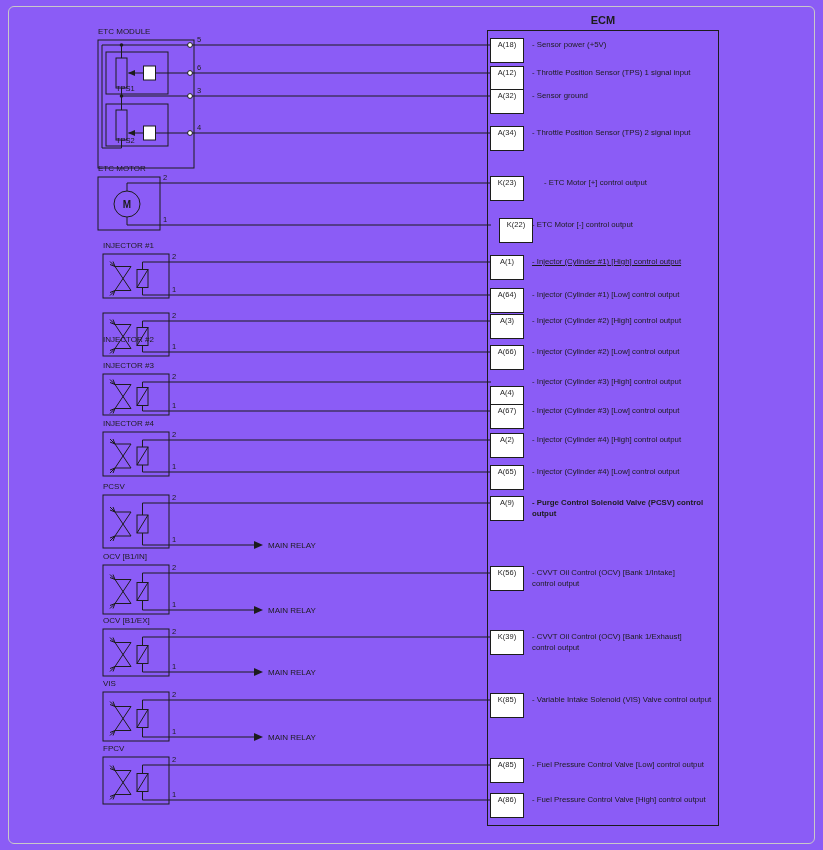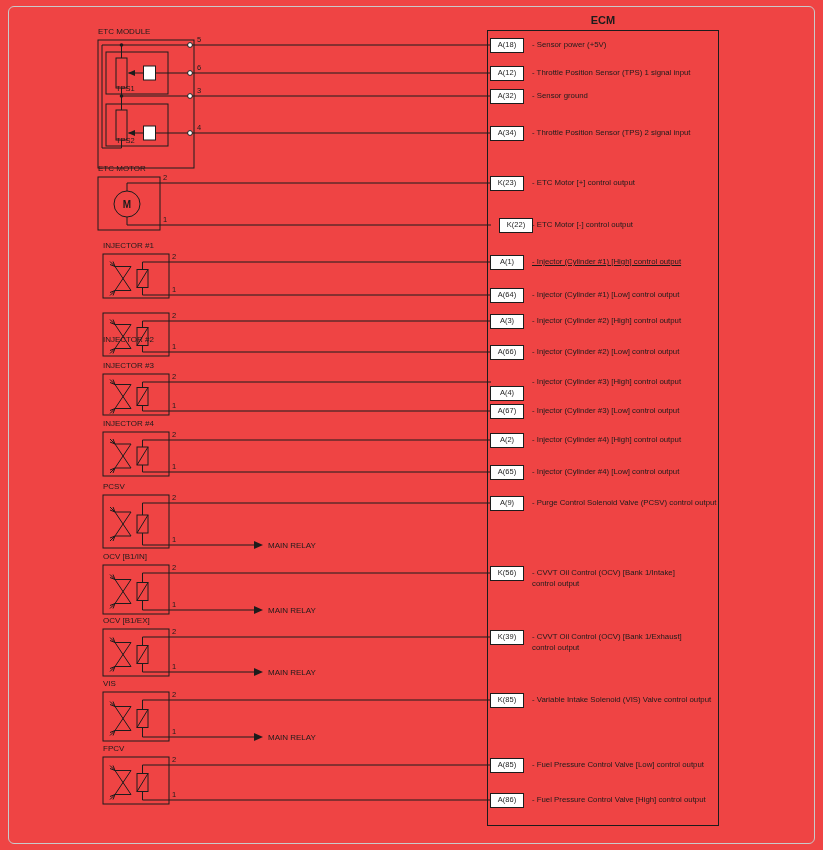--- a/index.html
+++ b/index.html
@@ -1,32 +1,32 @@
 <!DOCTYPE html>
 <html><head>
 <meta charset="utf-8">
 <style>
   * { margin:0; padding:0; box-sizing:border-box; }
   html,body { background:#ffffff; }
   body {
     width:823px; height:850px; position:relative;
     font-family:"Liberation Sans", sans-serif; color:#1c1c1c;
   }
-  .stage { position:absolute; left:0; top:0; width:823px; height:850px; background:#ef4444; overflow:hidden; }
+  .stage { position:absolute; left:0; top:0; width:823px; height:850px; background:#8b5cf6; overflow:hidden; }
   .outer-frame {
     position:absolute; left:8px; top:6px; width:807px; height:838px;
     border:1px solid #c9c9c9; border-radius:6px;
   }
   #ecm-box { position:absolute; border:1px solid #1c1c1c; }
   #ecm-title { position:absolute; font-size:11px; font-weight:bold; text-align:center; }
   #diagram-svg { position:absolute; left:0; top:0; }
   #overlay { position:absolute; left:0; top:0; width:823px; height:850px; pointer-events:none; }
   .comp-label { position:absolute; font-size:8px; white-space:nowrap; }
   .pin-box {
-    position:absolute; width:34px; height:15px; border:1px solid #1c1c1c; background:#fff;
+    position:absolute; width:34px; height:25px; border:1px solid #1c1c1c; background:#fff;
     font-size:7.5px; line-height:11px; text-align:center; white-space:nowrap;
   }
   .pin-desc { position:absolute; width:186px; font-size:7.8px; line-height:11px; white-space:pre-line; }
   svg text { font-family:"Liberation Sans", sans-serif; }
 </style>
 </head>
 <body>
 
 <div class="stage">
   <div class="outer-frame"></div>
@@ -219,41 +219,41 @@
 <div id="overlay">
       <div class="pin-box" style="left: 490px; top: 38px;">A(18)</div>
       <div class="pin-desc" style="left: 532px; top: 39px;">- Sensor power (+5V)</div>
       <div class="pin-box" style="left: 490px; top: 66px;">A(12)</div>
       <div class="pin-desc" style="left: 532px; top: 67px;">- Throttle Position Sensor (TPS) 1 signal input</div>
       <div class="pin-box" style="left: 490px; top: 89px;">A(32)</div>
       <div class="pin-desc" style="left: 532px; top: 90px;">- Sensor ground</div>
       <div class="pin-box" style="left: 490px; top: 126px;">A(34)</div>
       <div class="pin-desc" style="left: 532px; top: 127px;">- Throttle Position Sensor (TPS) 2 signal input</div>
       <div class="pin-box" style="left: 490px; top: 176px;">K(23)</div>
-      <div class="pin-desc" style="left: 532px; top: 177px;">- ETC Motor [+] control output</div>
+      <div class="pin-desc" style="left: 544px; top: 177px;">- ETC Motor [+] control output</div>
       <div class="pin-box" style="left: 499px; top: 218px;">K(22)</div>
       <div class="pin-desc" style="left: 532px; top: 219px;">- ETC Motor [-] control output</div>
       <div class="pin-box" style="left: 490px; top: 255px;">A(1)</div>
       <div class="pin-desc" style="left: 532px; top: 256px; text-decoration: underline;">- Injector (Cylinder #1) [High] control output</div>
       <div class="pin-box" style="left: 490px; top: 288px;">A(64)</div>
       <div class="pin-desc" style="left: 532px; top: 289px;">- Injector (Cylinder #1) [Low] control output</div>
       <div class="pin-box" style="left: 490px; top: 314px;">A(3)</div>
       <div class="pin-desc" style="left: 532px; top: 315px;">- Injector (Cylinder #2) [High] control output</div>
       <div class="pin-box" style="left: 490px; top: 345px;">A(66)</div>
       <div class="pin-desc" style="left: 532px; top: 346px;">- Injector (Cylinder #2) [Low] control output</div>
       <div class="pin-box" style="left: 490px; top: 386px;">A(4)</div>
       <div class="pin-desc" style="left: 532px; top: 376px;">- Injector (Cylinder #3) [High] control output</div>
       <div class="pin-box" style="left: 490px; top: 404px;">A(67)</div>
       <div class="pin-desc" style="left: 532px; top: 405px;">- Injector (Cylinder #3) [Low] control output</div>
       <div class="pin-box" style="left: 490px; top: 433px;">A(2)</div>
       <div class="pin-desc" style="left: 532px; top: 434px;">- Injector (Cylinder #4) [High] control output</div>
       <div class="pin-box" style="left: 490px; top: 465px;">A(65)</div>
       <div class="pin-desc" style="left: 532px; top: 466px;">- Injector (Cylinder #4) [Low] control output</div>
       <div class="pin-box" style="left: 490px; top: 496px;">A(9)</div>
-      <div class="pin-desc" style="left: 532px; top: 497px;">- Purge Control Solenoid Valve (PCSV) control output</div>
+      <div class="pin-desc" style="left: 532px; top: 497px; font-weight: bold;">- Purge Control Solenoid Valve (PCSV) control output</div>
       <div class="pin-box" style="left: 490px; top: 566px;">K(56)</div>
       <div class="pin-desc" style="left: 532px; top: 567px;">- CVVT Oil Control (OCV) [Bank 1/Intake]
 control output</div>
       <div class="pin-box" style="left: 490px; top: 630px;">K(39)</div>
       <div class="pin-desc" style="left: 532px; top: 631px;">- CVVT Oil Control (OCV) [Bank 1/Exhaust]
 control output</div>
       <div class="pin-box" style="left: 490px; top: 693px;">K(85)</div>
       <div class="pin-desc" style="left: 532px; top: 694px;">- Variable Intake Solenoid (VIS) Valve control output</div>
       <div class="pin-box" style="left: 490px; top: 758px;">A(85)</div>
       <div class="pin-desc" style="left: 532px; top: 759px;">- Fuel Pressure Control Valve [Low] control output</div>

